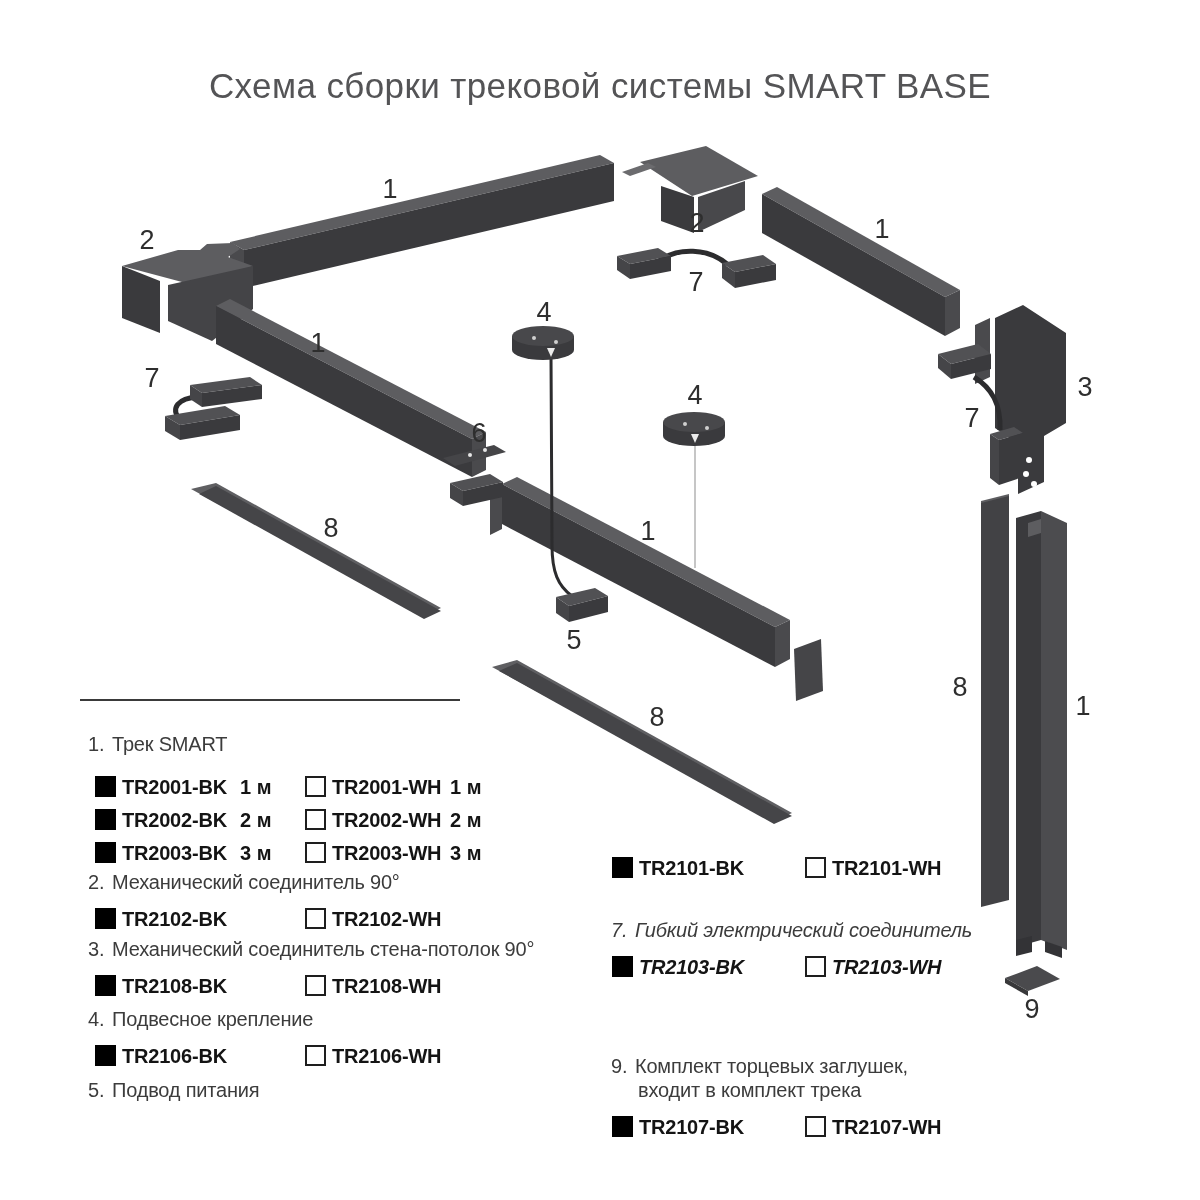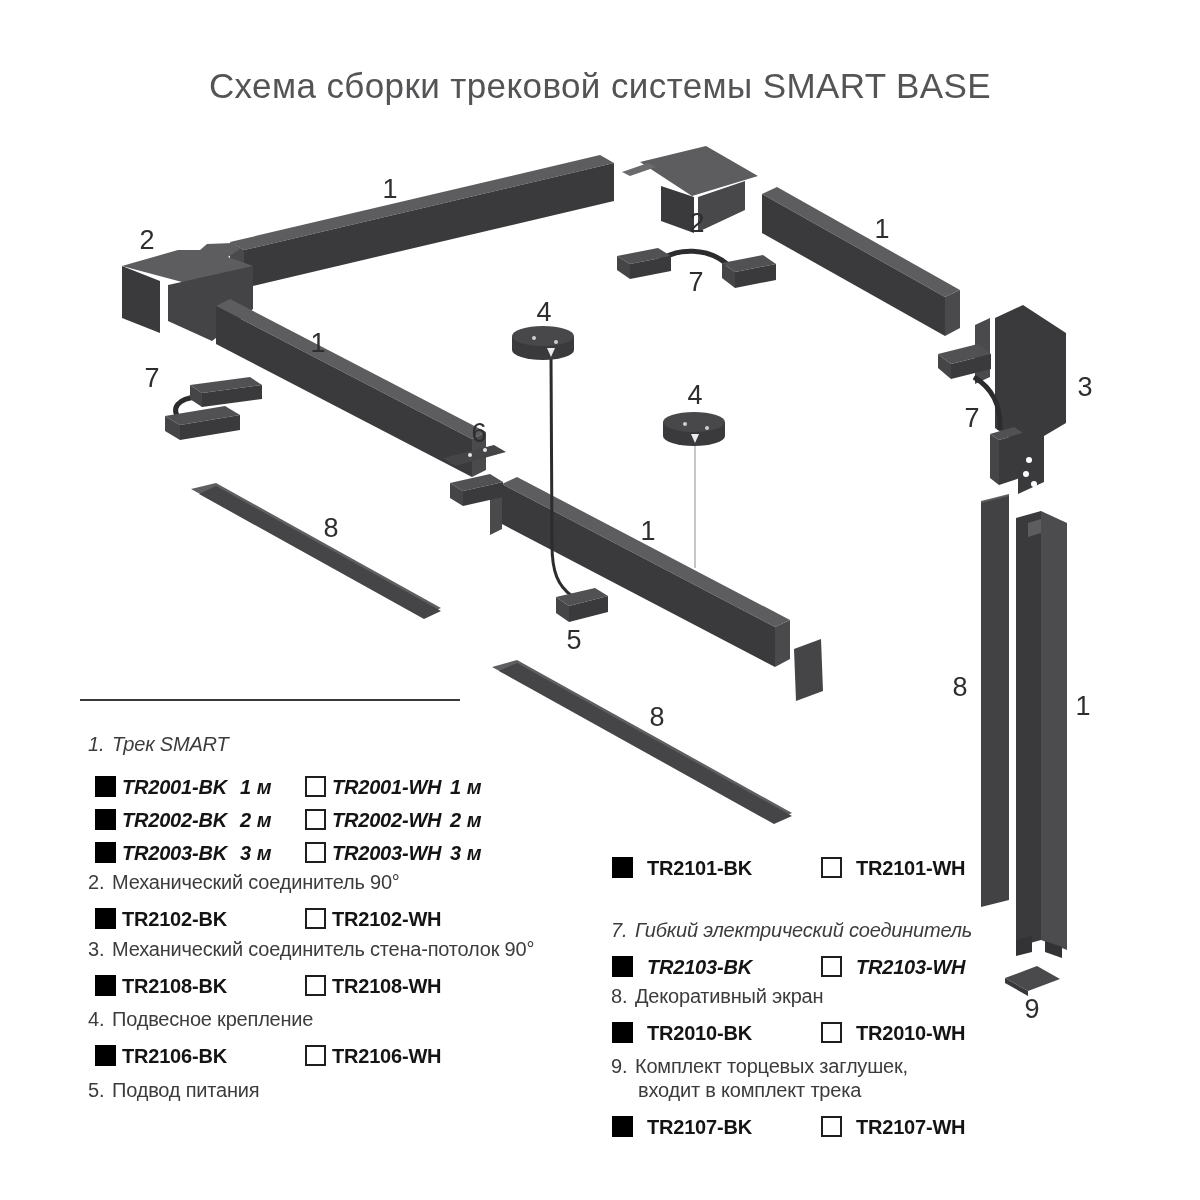--- a/index.html
+++ b/index.html
@@ -12,21 +12,21 @@
   .divider{position:absolute;left:80px;top:699px;width:380px;height:0;
            border-top:2px solid #3a3a3a;}
   
   .li{position:absolute;white-space:nowrap;color:#3c3c3c;font-size:20px;line-height:24px;}
   .li-title{padding-left:3px;letter-spacing:-.2px;}
   .li-title .num{display:inline-block;min-width:24px;}
   .li-line2{padding-left:30px;letter-spacing:-.2px;}
   .vrows{margin-top:14px;}
   .vrows.tight{margin-top:8px;}
   .vrow{display:flex;align-items:center;height:33px;padding-left:10px;}
-  .vrow.rcol{padding-left:4px;gap:8px;}
+  .vrow.rcol{padding-left:4px;}
   .sw{width:21px;height:21px;flex:0 0 21px;margin-right:6px;}
   .sw.bk{background:#000;}
   .sw.wh{background:#fff;border:2px solid #1e1e1e;box-sizing:border-box;}
   .code{font-weight:700;color:#141414;font-size:20px;letter-spacing:-.2px;}
   .c1{width:118px;} .c2{width:65px;font-weight:700;color:#141414;}
   .cw{width:183px;} .cr{width:166px;}
 </style>
 </head>
 <body>
 
@@ -192,21 +192,21 @@
     <text class="callout" x="574" y="649" text-anchor="middle">5</text>
     <text class="callout" x="331" y="537" text-anchor="middle">8</text>
     <text class="callout" x="657" y="726" text-anchor="middle">8</text>
     <text class="callout" x="960" y="696" text-anchor="middle">8</text>
     <text class="callout" x="1083" y="715" text-anchor="middle">1</text>
     <text class="callout" x="1032" y="1018" text-anchor="middle">9</text>
   </svg>
 
   <div class="divider"></div>
 
-  <div class="li" style="left:85px;top:732px;font-style:italic;">
+  <div class="li" style="left:85px;top:732px;">
     <div class="li-title"><span class="num">1.</span><span>Трек SMART</span></div>
     <div class="vrows">
       <div class="vrow">
         <span class="sw bk"></span>
           <span class="code c1">TR2001-BK</span>
           <span class="c2">1 м</span>
         <span class="sw wh"></span>
           <span class="code c1">TR2001-WH</span>
           <span class="c2">1 м</span>
       </div>
@@ -285,31 +285,20 @@
     <div class="vrows tight">
       <div class="vrow rcol">
         <span class="sw bk"></span>
           <span class="code cr">TR2103-BK</span>
         <span class="sw wh"></span>
           <span class="code">TR2103-WH</span>
       </div>
     </div>
   </div>
 
-  <div class="li" style="left:608px;top:984px;">
-    <div class="li-title"><span class="num">8.</span><span>Декоративный экран</span></div>
-    <div class="vrows tight">
-      <div class="vrow rcol">
-        <span class="sw bk"></span>
-          <span class="code cr">TR2010-BK</span>
-        <span class="sw wh"></span>
-          <span class="code">TR2010-WH</span>
-      </div>
-    </div>
-  </div>
 
   <div class="li" style="left:608px;top:1054px;">
     <div class="li-title"><span class="num">9.</span><span>Комплект торцевых заглушек,</span></div>
     <div class="li-line2">входит в комплект трека</div>
     <div class="vrows tight">
       <div class="vrow rcol">
         <span class="sw bk"></span>
           <span class="code cr">TR2107-BK</span>
         <span class="sw wh"></span>
           <span class="code">TR2107-WH</span>

